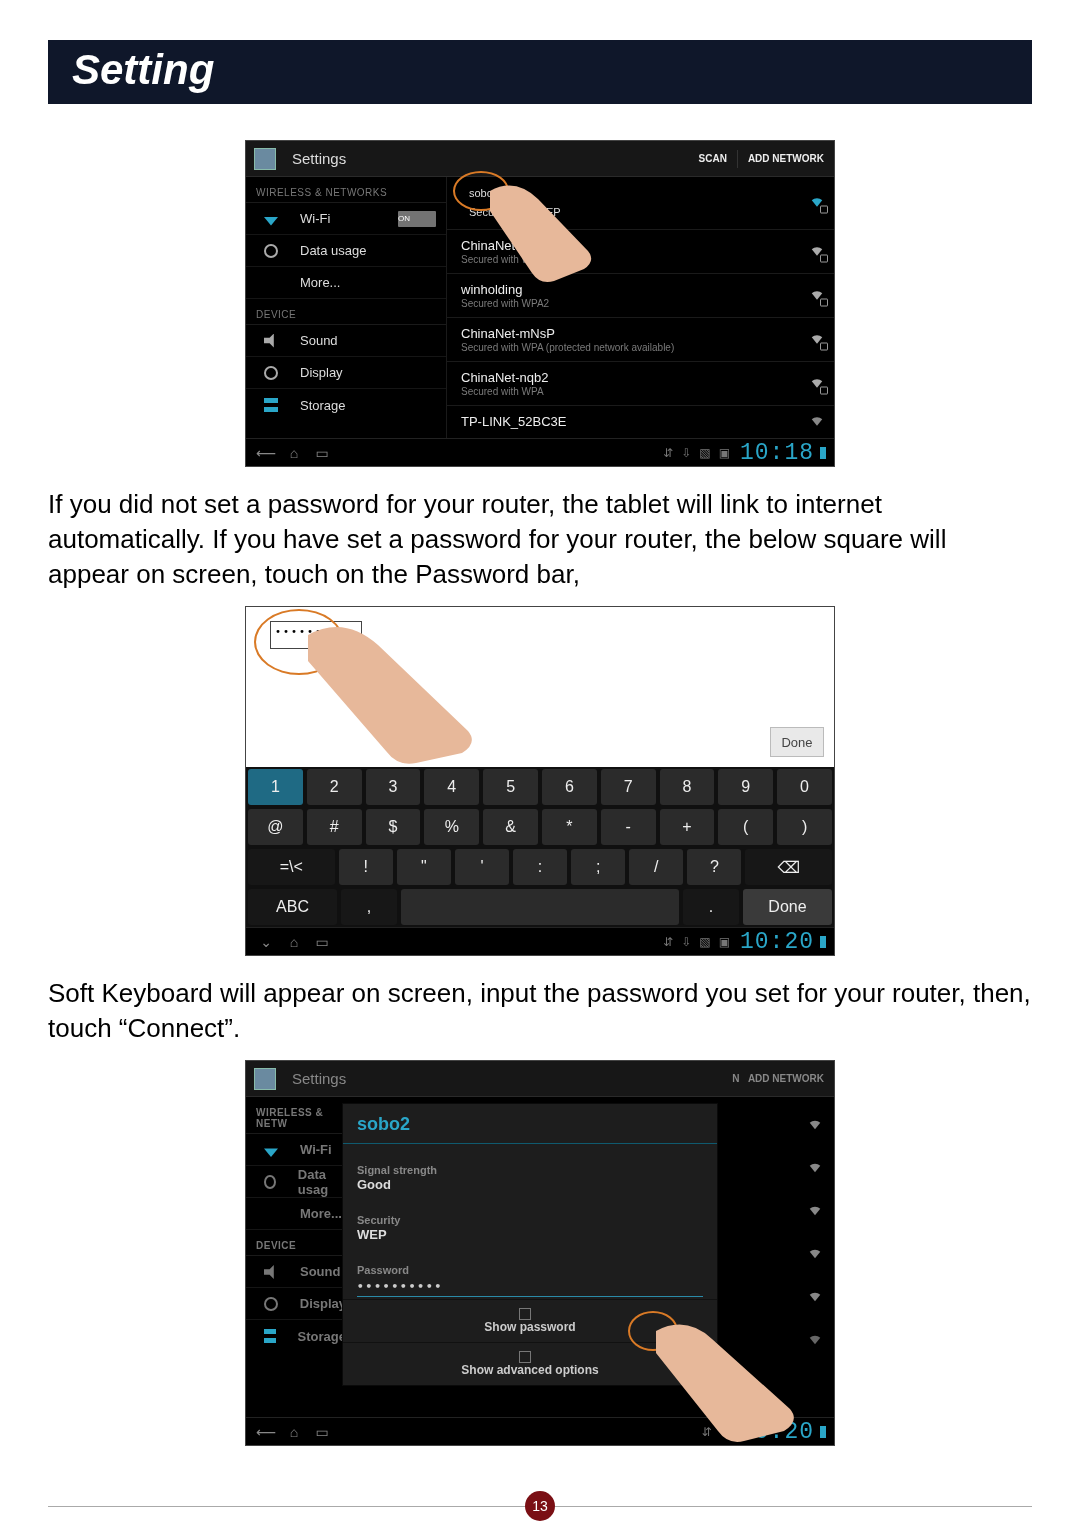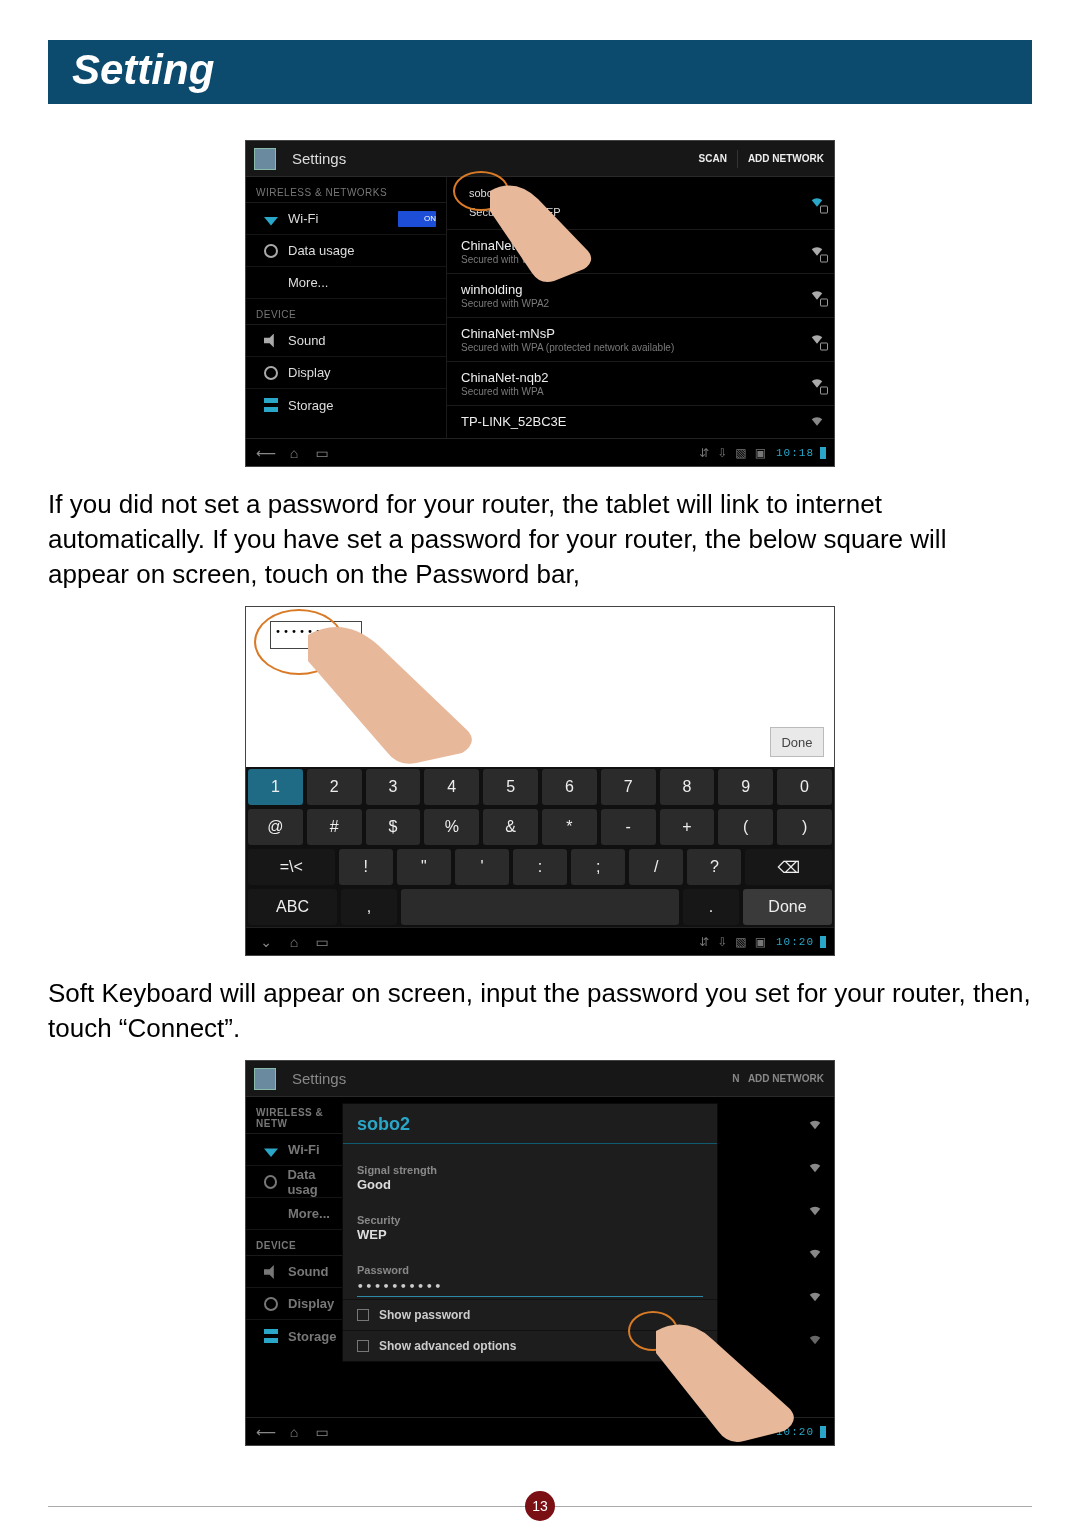--- a/index.html
+++ b/index.html
@@ -4,21 +4,21 @@
 <style>
   * { box-sizing: border-box; margin: 0; padding: 0; }
   body {
     font-family: Arial, Helvetica, sans-serif;
     background: #fff;
     width: 1080px;
     padding: 0 48px 48px 48px;
     color: #000;
   }
   .section-header {
-    background: #0c4a6e;
+    background: #0f172a;
     color: #fff;
     font-size: 42px;
     font-weight: bold;
     font-style: italic;
     padding: 6px 24px 10px 24px;
     margin: 40px 0 36px 0;
   }
   .para {
     font-size: 26px;
     line-height: 1.35;
@@ -66,27 +66,28 @@
   .cat {
     color: #777; font-size: 10px; letter-spacing: .5px;
     padding: 10px 8px 4px 10px;
     border-bottom: 1px solid #1a1a1a;
   }
   .menu-item {
     display: flex; align-items: center;
     height: 32px; padding: 0 10px 0 18px;
     color: #ddd; font-size: 13px;
     border-bottom: 1px solid #151515;
+    gap: 12px;
   }
   .menu-item .mi-ico { width: 14px; height: 14px; margin-right: 10px; }
   .toggle {
     margin-left: auto;
     width: 38px; height: 16px;
-    background: #1d4ed8;
-    color: #fff; font-size: 8px; text-align: right; line-height: 16px;
+    background: #737373;
+    color: #fff; font-size: 8px; text-align: left; line-height: 16px;
     border-radius: 1px;
   }
 
   .net {
     padding: 8px 40px 8px 14px;
     border-bottom: 1px solid #1a1a1a;
     position: relative;
   }
   .net .nname { color: #eee; font-size: 13px; line-height: 16px; }
   .net .nsub  { color: #7a7a7a; font-size: 10px; }
@@ -127,21 +128,21 @@
 
   
   .sysbar {
     height: 28px; display: flex; align-items: center;
     background: #000; border-top: 1px solid #222;
     padding: 0 8px; color: #888;
   }
   .nav-ico { width: 24px; text-align: center; color: #888; font-size: 14px; margin-right: 4px;}
   .sysbar .sp { flex: 1; }
   .status-ico { color: #777; font-size: 12px; margin: 0 4px; }
-  .clock { color: #2aa6c8; font-family: "Courier New", monospace; font-size: 11px; letter-spacing: 1px; margin-left: 6px;}
+  .clock { color: #2aa6c8; font-family: "Courier New", monospace; font-size: 23px; letter-spacing: 1px; margin-left: 6px;}
   .batt { width: 6px; height: 12px; background: #2aa6c8; margin-left: 6px;}
 
   
   .shot2 {
     width: 590px;
     background: #000;
     color: #ddd;
     font-family: "Segoe UI", Arial, sans-serif;
     position: relative;
   }
@@ -221,20 +222,21 @@
     padding-bottom: 3px;
     font-family: monospace;
     letter-spacing: 2px;
     font-size: 11px;
     color: #ccc;
   }
   .chkrow {
     display: flex; align-items: center;
     padding: 8px 14px;
     border-top: 1px solid #111;
+    flex-direction: column;
   }
   .chkrow .box {
     width: 12px; height: 12px;
     border: 1px solid #777;
     margin-right: 10px;
   }
   .dbtns { display: flex; border-top: 1px solid #111; }
   .dbtn {
     flex: 1; text-align: center;
     padding: 10px 0;

